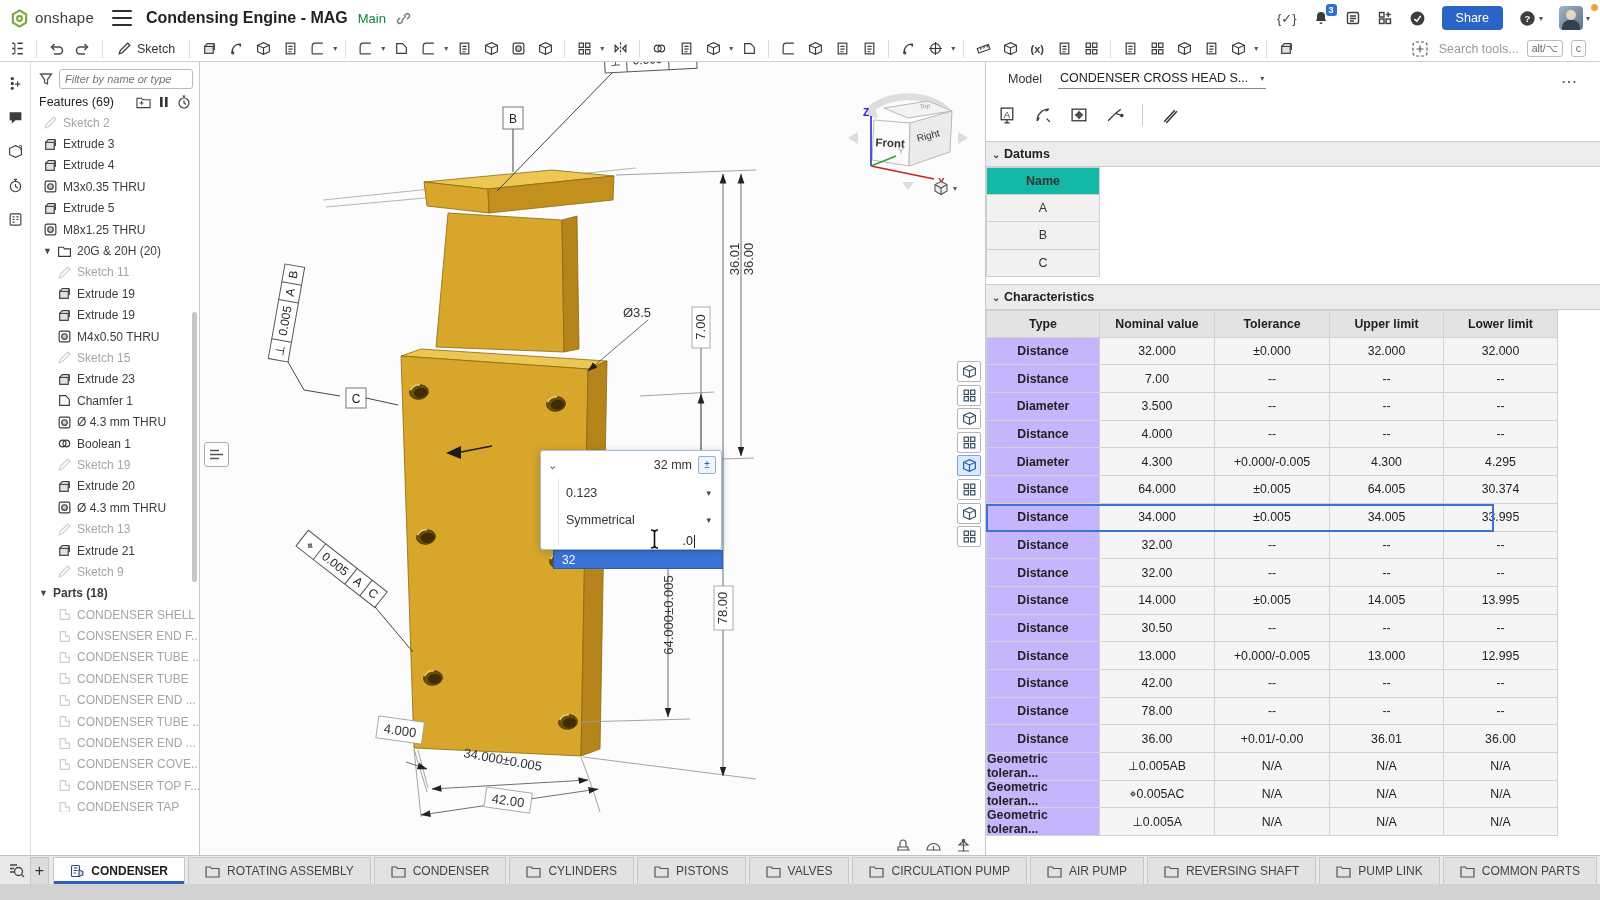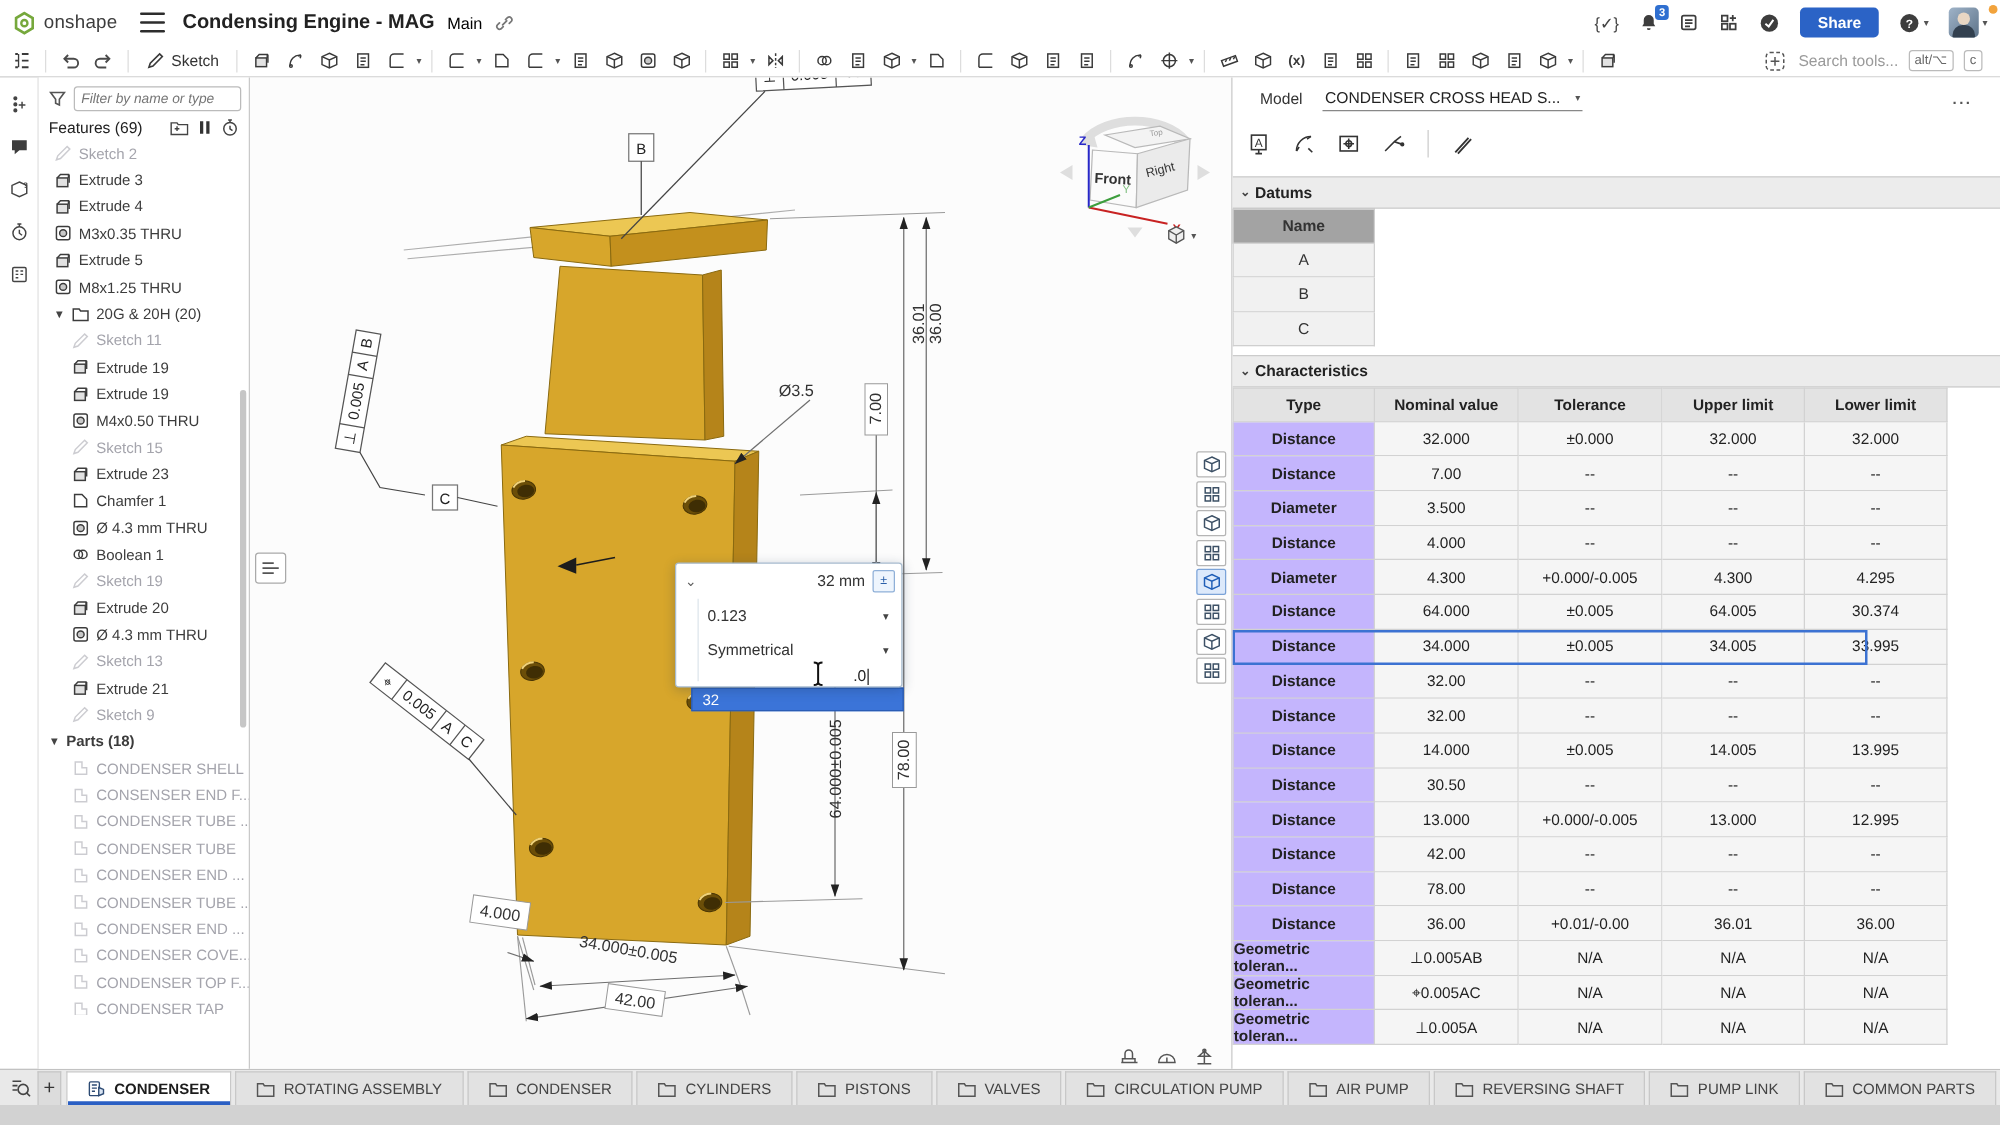--- a/index.html
+++ b/index.html
@@ -6,26 +6,26 @@
 html,body{width:1600px;height:900px;overflow:hidden;background:#fff;
   font-family:"Liberation Sans",sans-serif;color:#333;font-size:12px;-webkit-font-smoothing:antialiased}
 svg{display:block}
 
 .topbar{height:36px;display:flex;align-items:center;padding:0 10px;background:#fff}
 .logo{display:flex;align-items:flex-start;gap:6px;margin-right:14px}
 .logoname{font-size:15px;color:#3c3c3c;letter-spacing:.2px}
 .hamb{width:20px;height:16px;display:flex;flex-direction:column;justify-content:space-between;margin:0 14px 0 4px}
 .hamb i{height:2.4px;background:#2d2d2d;border-radius:1px}
 .doctitle{font-size:16px;font-weight:bold;color:#222;margin-right:10px;white-space:nowrap}
-.wsname{color:#000000;font-size:13px;margin-right:10px}
+.wsname{color:#15803d;font-size:13px;margin-right:10px}
 .tb-right{margin-left:auto;display:flex;align-items:center;gap:16px}
 .tbicon{position:relative;color:#444;display:flex;align-items:center}
 .badge{position:absolute;top:-6px;right:-8px;background:#2f6fd0;color:#fff;font-size:9px;
   border-radius:3px;padding:1px 3px;font-weight:bold}
-.sharebtn{background:#2b63c6;color:#fff;font-size:12.5px;font-weight:bold;border:none;
+.sharebtn{background:#2b63c6;color:#fff;font-size:12.5px;font-weight:normal;border:none;
   border-radius:4px;padding:5px 14px;cursor:pointer}
 .helpwrap{display:flex;align-items:center;gap:3px;color:#555}
 .avatar{width:24px;height:24px;border-radius:4px;background:linear-gradient(135deg,#9fb3c8,#5d7389);position:relative;overflow:hidden}
 .avatar:before{content:"";position:absolute;left:7px;top:4px;width:10px;height:10px;border-radius:50%;background:#e8d6c3}
 .avatar:after{content:"";position:absolute;left:3px;top:14px;width:18px;height:12px;border-radius:8px 8px 0 0;background:#32404f}
 .odot{position:absolute;top:4px;right:2px;width:7px;height:7px;border-radius:50%;background:#f2a33c}
 .caret{font-size:8px;color:#555}
 
 .cadbar{height:26px;border-bottom:1px solid #cfcfcf;display:flex;align-items:center;padding:0 6px;gap:5px}
 .tbtn{min-width:22px;height:22px;display:flex;align-items:center;justify-content:center;color:#3a3a3a;cursor:pointer}
@@ -88,21 +88,21 @@
   font-size:12.5px;color:#222;cursor:pointer}
 .dots{margin-left:auto;font-weight:bold;color:#555;letter-spacing:2px;cursor:pointer}
 .mdtools{height:38px;display:flex;align-items:center;gap:17px;padding-left:12px;color:#333}
 .mdsep{width:1px;height:22px;background:#ccc}
 .sect{height:26px;background:#ececec;border-top:1px solid #ccc;border-bottom:1px solid #ccc;
   display:flex;align-items:center;font-weight:bold;font-size:12.5px;color:#222;padding-left:6px;gap:3px}
 .sect .chev{font-size:10px}
 .dat-col{width:114px}
 .dcell{height:27.5px;border:1px solid #cfcfcf;border-top:none;background:#f1f1f1;
   display:flex;align-items:center;justify-content:center;font-size:12.5px}
-.dcell.h{background:#a3a3a3;font-weight:bold;border-top:1px solid #cfcfcf}
+.dcell.h{background:#14b8a6;font-weight:bold;border-top:1px solid #cfcfcf}
 .chartbl{width:508px}
 .crow,.chead{display:grid;grid-template-columns:114px 115px 115px 114px 114px}
 .cell{height:27.7px;display:flex;align-items:center;justify-content:center;border-right:1px solid #d2d2d2;
   border-bottom:1px solid #d2d2d2;background:#f5f5f5;font-size:12.3px;color:#222}
 .chead .cell{background:#e3e3e3;font-weight:bold;border-top:1px solid #d2d2d2}
 .cell.tcell{background:#c4b5fd;font-weight:bold}
 .cell:first-child{border-left:1px solid #d2d2d2}
 .crow.hl{outline:2px solid #3c72d2;outline-offset:-2px;position:relative;z-index:2}
 
 .tabbar{height:29px;background:#e9e9e9;border-top:1px solid #c2c2c2;display:flex;align-items:flex-end;padding-left:8px}

